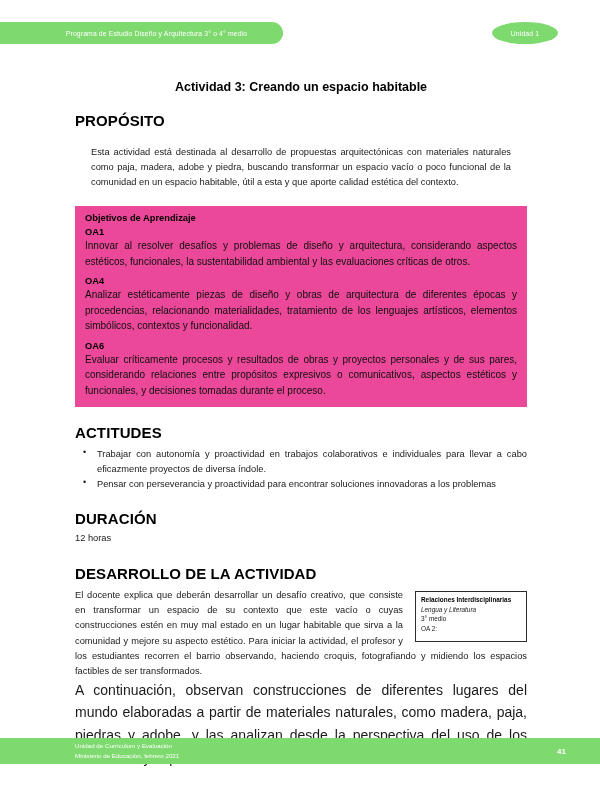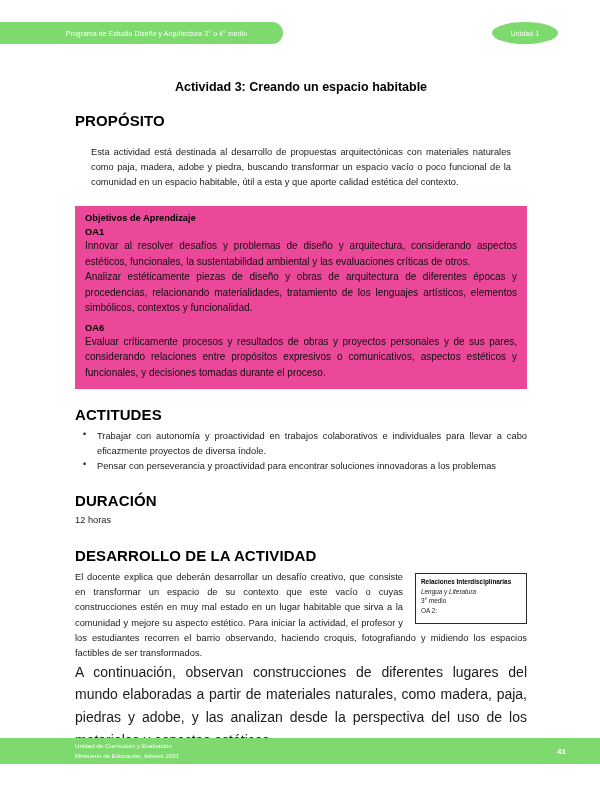--- a/index.html
+++ b/index.html
@@ -255,20 +255,21 @@
 
   <div class="oa-box">
     <div class="oa-box-title">Objetivos de Aprendizaje</div>
 
     <div>
       <div class="oa-code first">OA1</div>
       <p class="oa-text">Innovar al resolver desafíos y problemas de diseño y arquitectura, considerando aspectos estéticos, funcionales, la sustentabilidad ambiental y las evaluaciones críticas de otros.</p>
     </div>
 
     <div>
+      <div class="oa-code">OA4</div>
       <p class="oa-text">Analizar estéticamente piezas de diseño y obras de arquitectura de diferentes épocas y procedencias, relacionando materialidades, tratamiento de los lenguajes artísticos, elementos simbólicos, contextos y funcionalidad.</p>
     </div>
 
     <div>
       <div class="oa-code">OA6</div>
       <p class="oa-text">Evaluar críticamente procesos y resultados de obras y proyectos personales y de sus pares, considerando relaciones entre propósitos expresivos o comunicativos, aspectos estéticos y funcionales, y decisiones tomadas durante el proceso.</p>
     </div>
   </div>
 
   <div class="actitudes-wrap">

